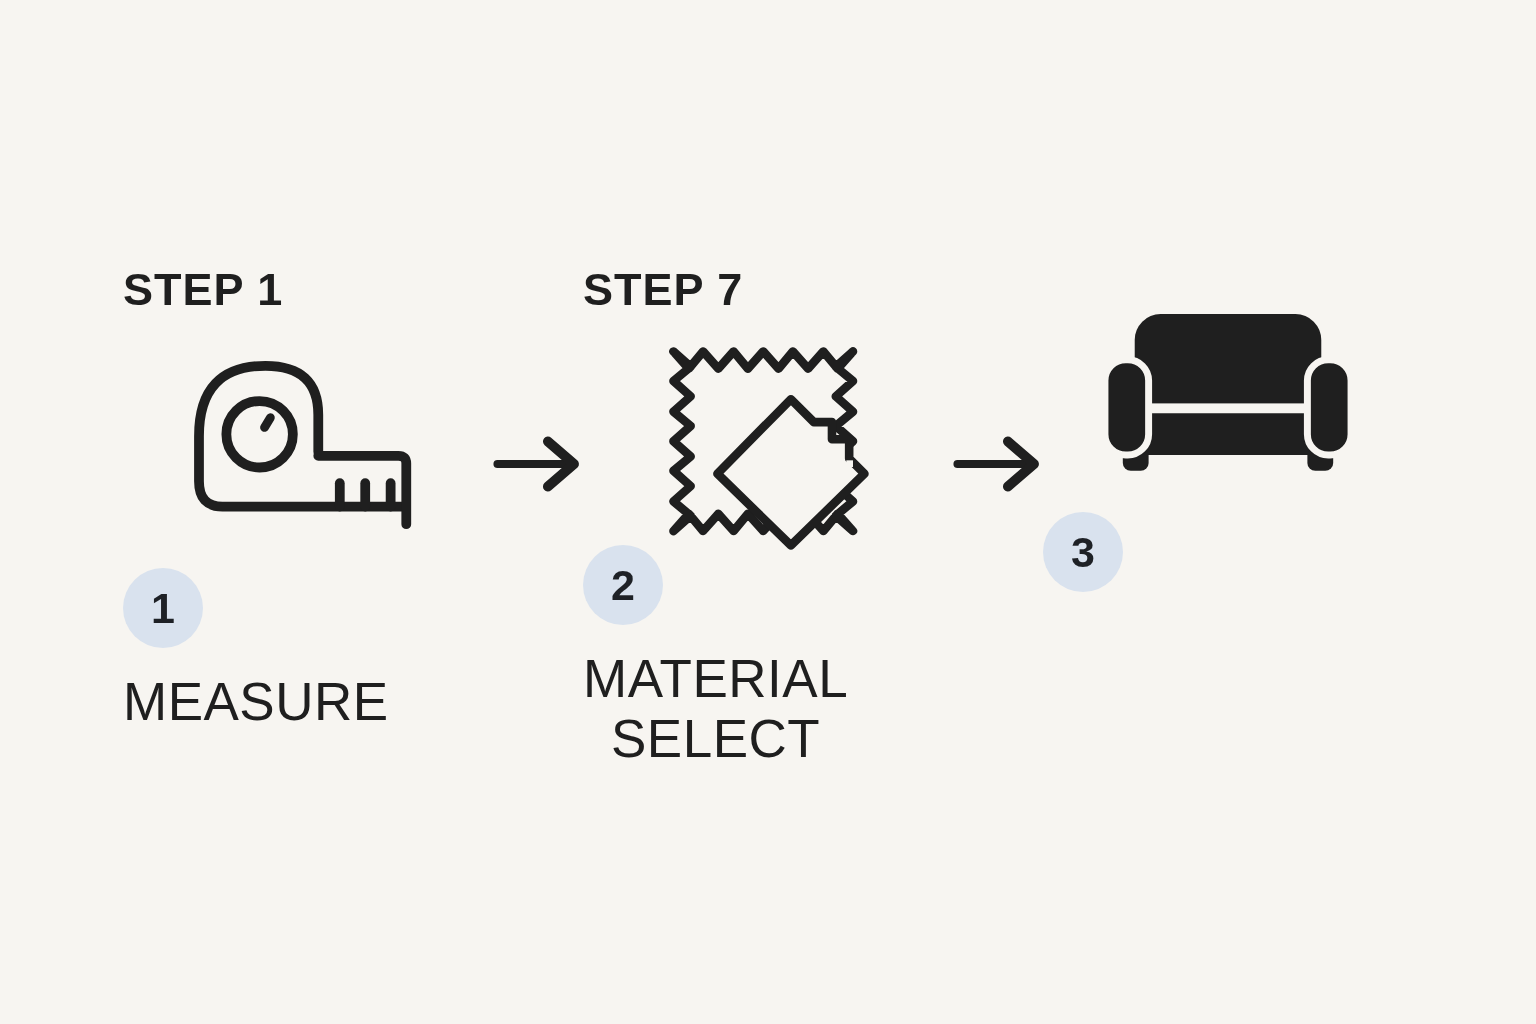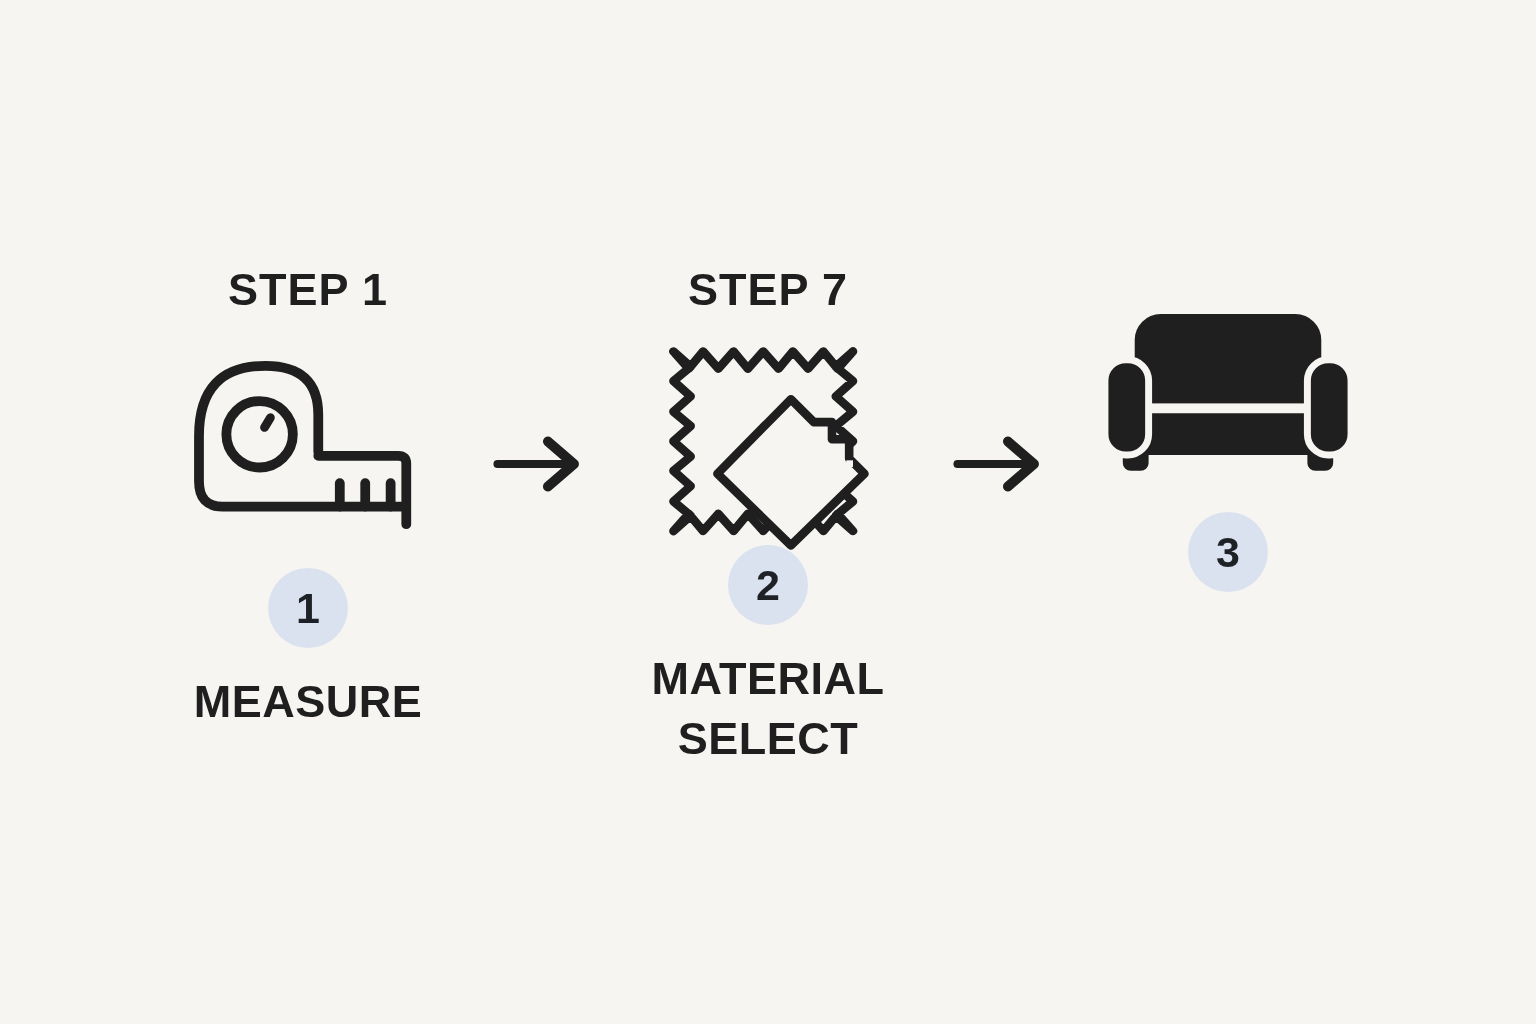--- a/index.html
+++ b/index.html
@@ -17,21 +17,21 @@
     display: flex;
     justify-content: center;
     align-items: flex-start;
     padding-top: 262px;
     box-sizing: border-box;
   }
   .step-col {
     width: 370px;
     display: flex;
     flex-direction: column;
-    align-items: center;
+    align-items: flex-start;
   }
   .step-heading {
     font-size: 45px;
     font-weight: 700;
     color: #1f1f1f;
     letter-spacing: 1px;
     line-height: 56px;
     text-align: center;
   }
   .icon-box {
@@ -55,22 +55,22 @@
     justify-content: center;
     font-size: 43px;
     font-weight: 700;
     color: #1e2126;
     position: relative;
     z-index: 1;
   }
   .swatch-overlap .badge { margin-top: -8px; }
   .step-label {
     margin-top: 24px;
-    font-size: 45px;
-    font-weight: 700;
+    font-size: 53px;
+    font-weight: 400;
     color: #1f1f1f;
     letter-spacing: 0.5px;
     line-height: 60px;
     text-align: center;
   }
   .step-label span { display: block; }
   .arrow-cell {
     width: 90px;
     margin-top: 167px;
     display: flex;

